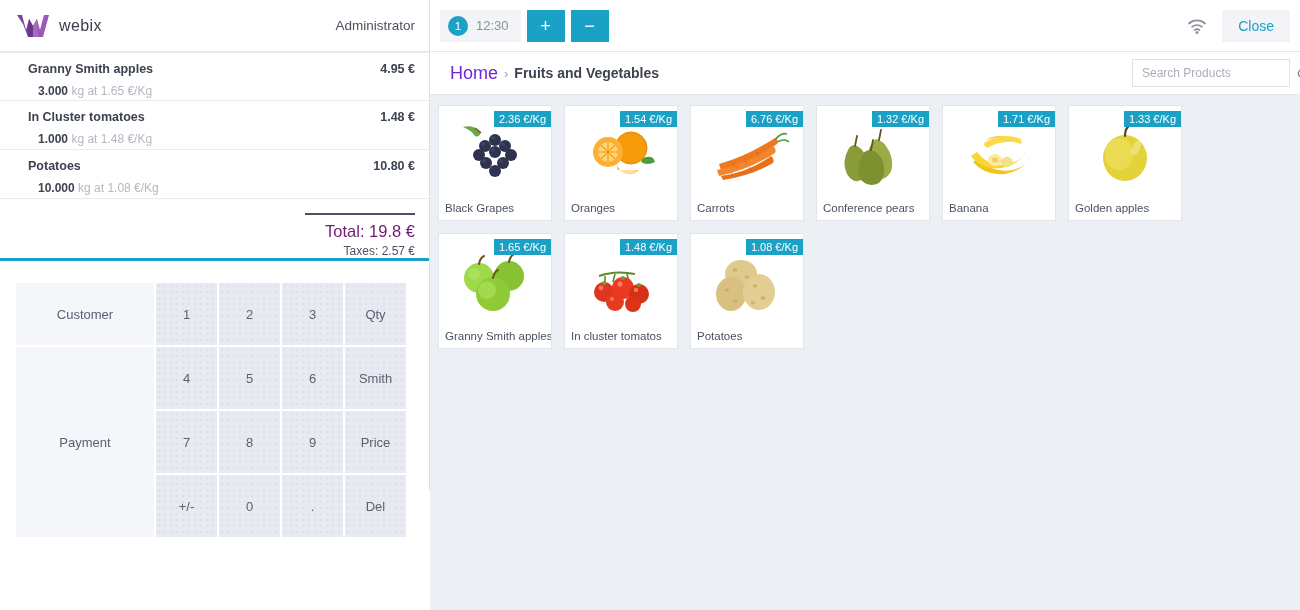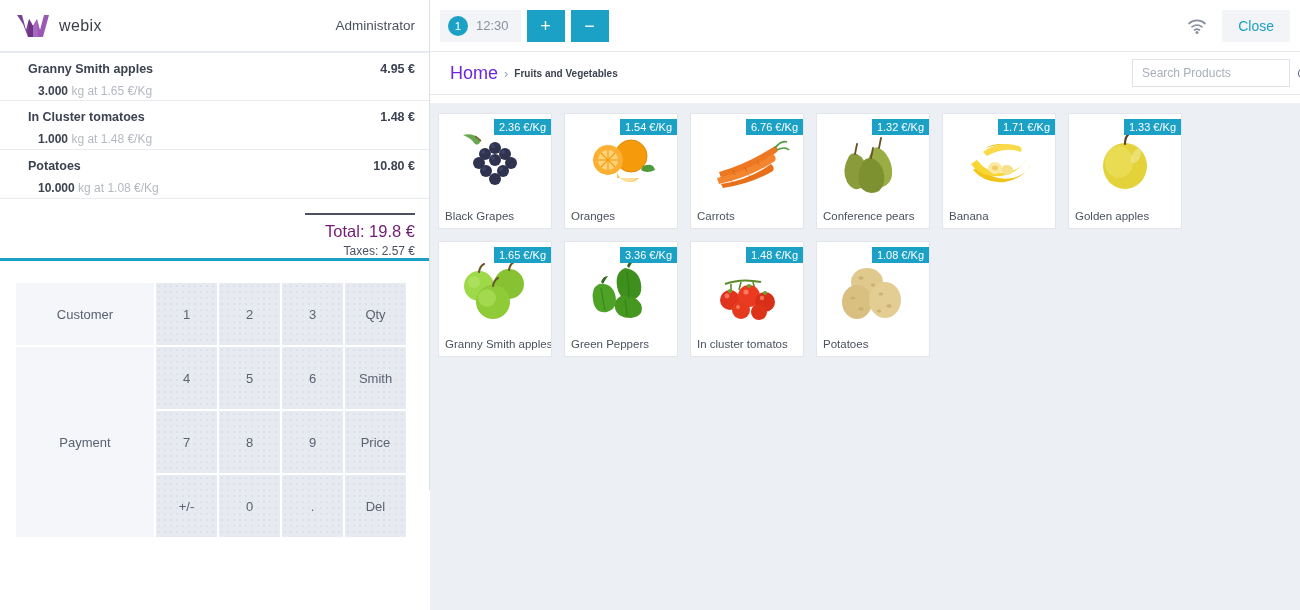--- a/index.html
+++ b/index.html
@@ -133,42 +133,41 @@
   }
 
   .crumb-bar {
     height: 43px; flex: 0 0 43px;
     display: flex; align-items: center;
     padding: 0 10px 0 20px;
     border-bottom: 1px solid #e4e7ec;
   }
   .crumb-home { font-size: 18px; color: #6d28d9; cursor: pointer; }
   .crumb-sep { font-size: 13px; color: #9aa0ac; margin: 0 6px; }
-  .crumb-current { font-size: 10px; font-weight: bold; color: #3c4250; }
+  .crumb-current { font-size: 14px; font-weight: bold; color: #3c4250; }
   .crumb-spacer { flex: 1; }
   .search-box {
     width: 158px; height: 28px;
     border: 1px solid #dfe3e9; background: #fff;
     display: flex; align-items: center;
     padding: 0 7px 0 9px;
   }
   .search-input {
     flex: 1; border: none; outline: none;
     font-size: 12px; color: #4a5160;
     font-family: "Liberation Sans", sans-serif;
     background: transparent;
   }
   .search-input::placeholder { color: #a8aeb9; }
   .search-icon { width: 13px; height: 13px; flex: 0 0 13px; }
 
   .product-area {
     flex: 1; background: #eceff3;
     padding: 10px 0 0 8px;
     overflow: hidden;
-    margin-top: 8px;
   }
   .product-grid {
     display: flex; flex-wrap: wrap; gap: 12px;
   }
   .product-card {
     width: 114px; height: 116px;
     background: #ffffff;
     border: 1px solid #e2e5ea;
     position: relative;
     display: flex; flex-direction: column;
@@ -463,38 +462,20 @@
                 <circle cx="28" cy="32" r="15" fill="#9ed94a"></circle>
                 <circle cx="42" cy="48" r="17" fill="#8ecb36"></circle>
                 <circle cx="36" cy="44" r="9" fill="#aee05c" opacity=".65"></circle>
                 <circle cx="23" cy="28" r="6" fill="#b6e469" opacity=".6"></circle>
                 <path d="M28 18 Q29 12 33 10 M58 16 Q59 10 63 8 M42 32 Q43 26 47 24" stroke="#6b5426" stroke-width="2" fill="none" stroke-linecap="round"></path>
               </svg>
             </div>
             <div class="prod-label">Granny Smith apples</div>
           </div>
           <div class="product-card">
-            <span class="price-tag">3.36 €/Kg</span>
-            <div class="prod-img">
-              <svg viewBox="0 0 88 72" width="88" height="72">
-                <path d="M48 14 Q62 16 64 30 Q66 44 54 46 Q42 46 40 32 Q38 18 48 14Z" fill="#3f8f1e"></path>
-                <path d="M22 30 Q34 28 38 40 Q42 54 30 58 Q18 60 16 46 Q14 34 22 30Z" fill="#4ea326"></path>
-                <path d="M44 42 Q58 40 64 50 Q68 62 54 64 Q40 64 38 54 Q37 45 44 42Z" fill="#46971f"></path>
-                <path d="M50 12 Q52 6 57 6 Q54 10 52 14Z" fill="#2e6b14"></path>
-                <path d="M24 28 Q26 22 31 22 Q28 26 26 30Z" fill="#2e6b14"></path>
-                <g stroke="#2f7414" stroke-width="1.2" fill="none" opacity=".6">
-                  <path d="M50 18 Q52 30 52 44"></path>
-                  <path d="M24 34 Q26 46 28 56"></path>
-                  <path d="M48 46 Q50 56 50 62"></path>
-                </g>
-              </svg>
-            </div>
-            <div class="prod-label">Green Peppers</div>
-          </div>
-          <div class="product-card">
             <span class="price-tag">1.48 €/Kg</span>
             <div class="prod-img">
               <svg viewBox="0 0 88 72" width="88" height="72">
                 <path d="M22 30 Q38 24 58 28" stroke="#5d8a2a" stroke-width="2" fill="none"></path>
                 <path d="M38 28 L36 36 M50 28 L52 36 M28 30 L28 38" stroke="#5d8a2a" stroke-width="1.6"></path>
                 <circle cx="27" cy="46" r="10" fill="#e0341f"></circle>
                 <circle cx="46" cy="42" r="11" fill="#ea3b22"></circle>
                 <circle cx="62" cy="48" r="10" fill="#d83018"></circle>
                 <circle cx="38" cy="56" r="9" fill="#e43a1e"></circle>
                 <circle cx="56" cy="58" r="8" fill="#dd3319"></circle>

